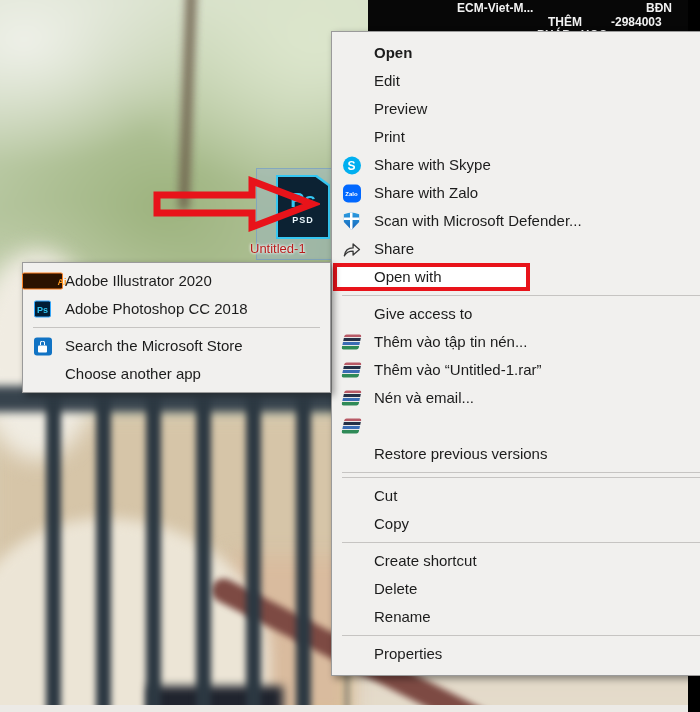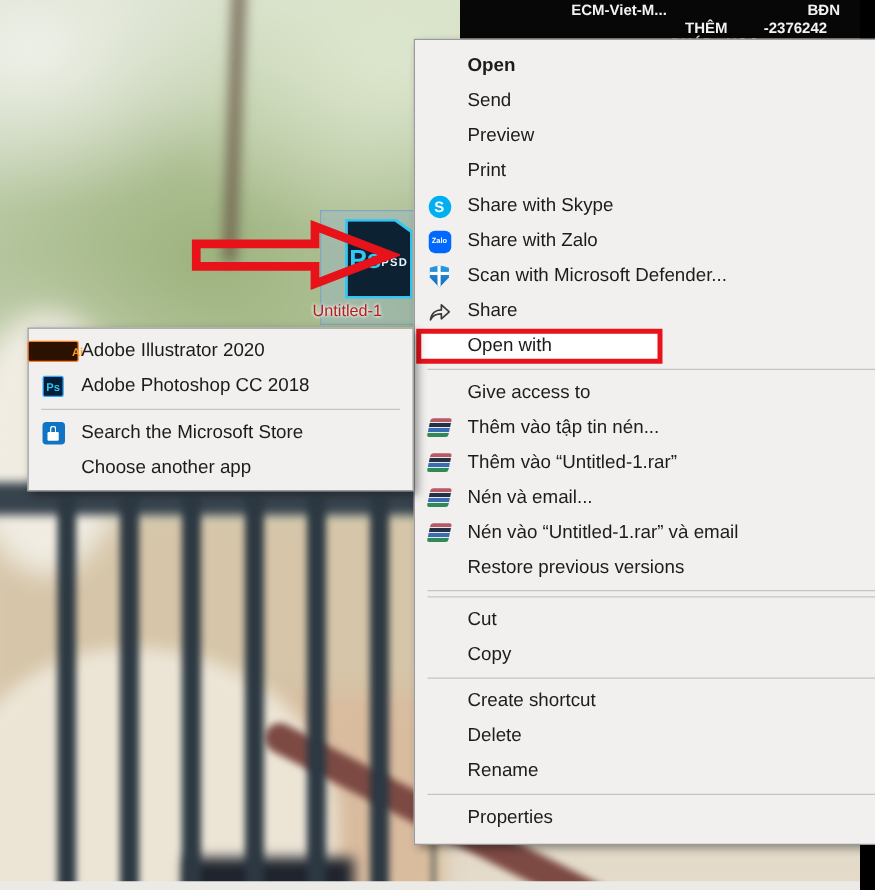--- a/index.html
+++ b/index.html
@@ -40,21 +40,21 @@
   .tb-21{left:180px;top:15px;} .tb-22{left:243px;top:15px;}
   .right-strip{position:absolute;left:688px;top:0;width:12px;height:712px;background:#000;}
   .bottom-strip{position:absolute;left:0;top:705px;width:688px;height:7px;background:#eceae6;}
 
   
   .sel-box{position:absolute;left:256px;top:168px;width:78px;height:92px;
     background:rgba(150,180,205,.40);border:1px solid rgba(120,160,195,.75);box-sizing:border-box;}
   .psd-icon{position:absolute;left:276px;top:175px;width:54px;height:64px;background:#35c7f2;
     clip-path:polygon(0 0,76% 0,100% 15%,100% 100%,0 100%);}
   .psd-in{position:absolute;inset:2px;background:#0c2233;clip-path:polygon(0 0,75% 0,100% 15%,100% 100%,0 100%);
-    display:flex;align-items:center;justify-content:center;}
+    display:flex;flex-direction:column;align-items:center;justify-content:center;}
   .psd-ps{color:#35c7f2;font-weight:bold;font-size:21px;line-height:21px;}
   .psd-sub{color:#eaf7fd;font-weight:bold;font-size:9px;letter-spacing:1px;margin-top:5px;}
   .file-label{position:absolute;left:250px;top:241px;width:92px;font-size:13px;color:#b91c1c;
     text-shadow:0 0 3px #fff,0 0 3px #fff;}
 
   
   .red-arrow{position:absolute;left:152px;top:175px;}
   .ow-box{position:absolute;left:1px;top:0;width:197px;height:28px;background:#fff;
     border:4px solid #e8131a;box-sizing:border-box;}
 
@@ -111,41 +111,41 @@
     <div class="ph ph-darkbottom"></div>
     <div class="ph ph-railtop"></div>
     <div class="ph ph-bars"></div>
   </div>
 
   <div class="top-bar">
     <span class="tb-11">ECM-Viet-M...</span>
     <span class="tb-12">PHÁP - HỌC</span>
     <span class="tb-13">BĐN</span>
     <span class="tb-21">THÊM</span>
-    <span class="tb-22">-2376242</span>
+    <span class="tb-22">-2984003</span>
   </div>
   <div class="right-strip"></div>
   <div class="bottom-strip"></div>
 
   <div class="sel-box"></div>
   <div class="psd-icon">
     <div class="psd-in">
       <span class="psd-ps">Ps</span>
       <span class="psd-sub">PSD</span>
     </div>
   </div>
   <div class="file-label">Untitled-1</div>
 
   <svg class="red-arrow" width="168" height="58" viewBox="0 0 168 58">
     <polygon points="5,20 100,20 100,6 160,29 100,52 100,38 5,38" fill="none" stroke="#e8131a" stroke-width="7" stroke-linejoin="miter"></polygon>
   </svg>
 
   <div class="menu menu-main">
     <div class="mi bold"><span class="lbl">Open</span></div>
-    <div class="mi"><span class="lbl">Send</span></div>
+    <div class="mi"><span class="lbl">Edit</span></div>
     <div class="mi"><span class="lbl">Preview</span></div>
     <div class="mi"><span class="lbl">Print</span></div>
     <div class="mi">
       <span class="ico">
           <span class="skype">S</span>
         </span>
       <span class="lbl">Share with Skype</span></div>
     <div class="mi">
       <span class="ico">
           <span class="zalo">Zalo</span>
@@ -189,21 +189,21 @@
       <span class="lbl">Thêm vào “Untitled-1.rar”</span></div>
     <div class="mi">
       <span class="ico">
           <span class="winrar"></span>
         </span>
       <span class="lbl">Nén và email...</span></div>
     <div class="mi">
       <span class="ico">
           <span class="winrar"></span>
         </span>
-      <span class="lbl">Nén vào “Untitled-1.rar” và email</span></div>
+      </div>
     <div class="mi"><span class="lbl">Restore previous versions</span></div>
     <div class="sep"></div>
     <div class="sep"></div>
     <div class="mi"><span class="lbl">Cut</span></div>
     <div class="mi"><span class="lbl">Copy</span></div>
     <div class="sep"></div>
     <div class="mi"><span class="lbl">Create shortcut</span></div>
     <div class="mi"><span class="lbl">Delete</span></div>
     <div class="mi"><span class="lbl">Rename</span></div>
     <div class="sep"></div>

